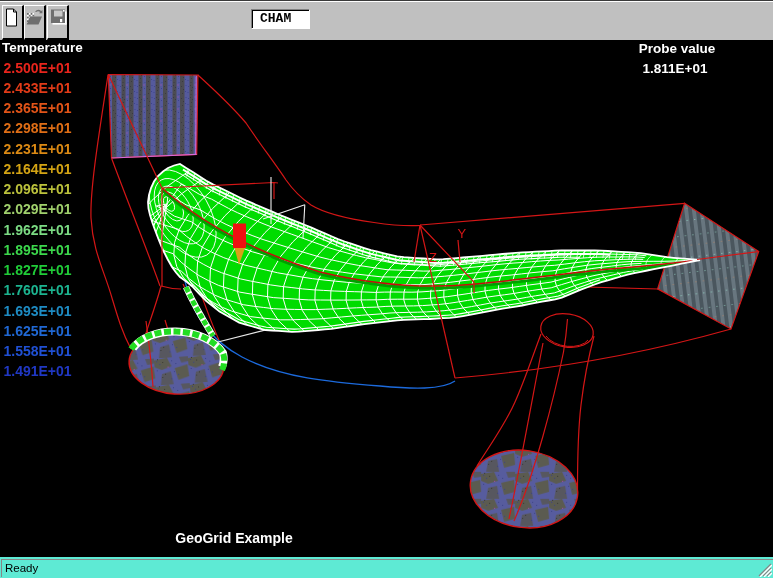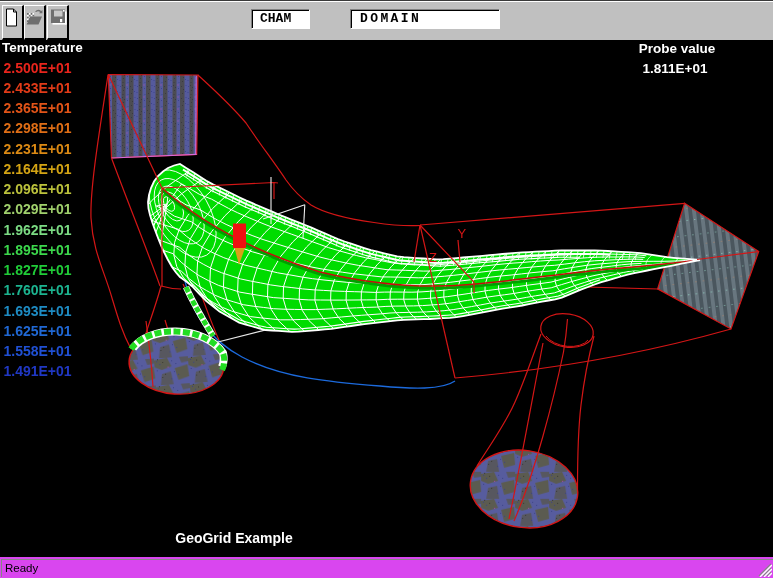--- a/index.html
+++ b/index.html
@@ -2,21 +2,21 @@
 <html><head><meta charset="utf-8"><style>
 html,body{margin:0;padding:0;width:773px;height:578px;background:#c0c0c0;overflow:hidden;
 font-family:"Liberation Sans",sans-serif;}
 #toolbar{position:absolute;left:0;top:0;width:773px;height:40px;background:#c0c0c0;border-top:1px solid #3a3a3a;box-sizing:border-box;box-shadow:inset 0 1px 0 #fff;}
 .tbtn{position:absolute;top:3.5px;width:22px;height:35px;background:#c0c0c0;
 border-top:1.5px solid #fff;border-left:1.5px solid #fff;border-right:2px solid #000;border-bottom:2px solid #000;box-sizing:border-box;}
 .tfield{position:absolute;top:8px;height:20px;background:#fff;box-sizing:border-box;
 border-top:1.5px solid #808080;border-left:1.5px solid #808080;border-bottom:1.5px solid #fff;border-right:1.5px solid #fff;
 box-shadow:inset 1px 1px 0 #000;
 font-family:"Liberation Mono",monospace;font-size:13px;font-weight:bold;color:#000;line-height:18px;}
-#statusbar{position:absolute;left:0;top:557px;width:773px;height:21px;background:#d946ef;}
+#statusbar{position:absolute;left:0;top:557px;width:773px;height:21px;background:#5eead4;}
 #statusbar .inner{position:absolute;left:1px;top:2px;width:770px;height:17px;
 border-top:1px solid #868686;border-left:1px solid #868686;font-size:11.5px;color:#000;padding-left:3px;line-height:17px;}
 #scene{position:absolute;left:0;top:0;}
 .lg{font-size:14px;font-weight:bold;font-family:"Liberation Sans",sans-serif;}
 .ttl{font-size:13.5px;font-weight:bold;fill:#fff;font-family:"Liberation Sans",sans-serif;}
 .geo{font-size:14px;font-weight:bold;fill:#fff;font-family:"Liberation Sans",sans-serif;}
 .ax{font-size:13px;fill:#d41616;font-family:"Liberation Sans",sans-serif;}
 </style></head>
 <body>
 <svg id="scene" width="773" height="578" viewBox="0 0 773 578">
@@ -347,21 +347,20 @@
    <rect x="3" y="3.5" width="14" height="13.5" fill="#6e6e6e"></rect>
    <rect x="6" y="4.5" width="8.5" height="6" fill="#c8c8c8"></rect>
    <rect x="15" y="4" width="1.6" height="1.6" fill="#fff"></rect>
    <rect x="12" y="13" width="2.2" height="3.2" fill="#fff"></rect>
    <rect x="4.5" y="17" width="14" height="1.6" fill="#fff"></rect>
    <rect x="17" y="5.5" width="1.6" height="13" fill="#fff"></rect>
   </g>
       </svg>
  </div>
  <div class="tfield" style="left:251px;width:59px;padding-left:8px;">CHAM</div>
- <div class="tfield" style="left:350px;width:149.5px;padding-left:9px;letter-spacing:2.4px;">DOMAIN</div>
 </div>
 <div id="statusbar">
     <div class="inner">Ready</div>
 <svg style="position:absolute;right:1px;bottom:1px" width="14" height="14" viewBox="0 0 14 14">
 <g stroke-width="1.4">
         <line x1="13" y1="1" x2="1" y2="13" stroke="#868686"></line>
         <line x1="13" y1="5" x2="5" y2="13" stroke="#868686"></line>
         <line x1="13" y1="9" x2="9" y2="13" stroke="#868686"></line>
         <line x1="14" y1="2" x2="2" y2="14" stroke="#fff"></line>
         <line x1="14" y1="6" x2="6" y2="14" stroke="#fff"></line>

